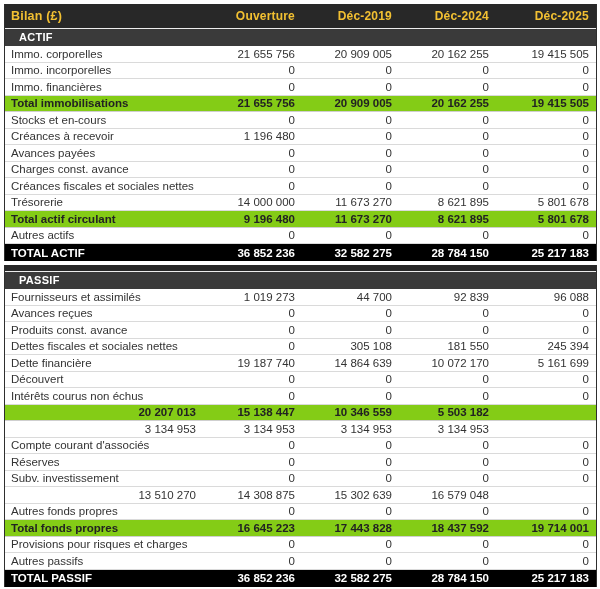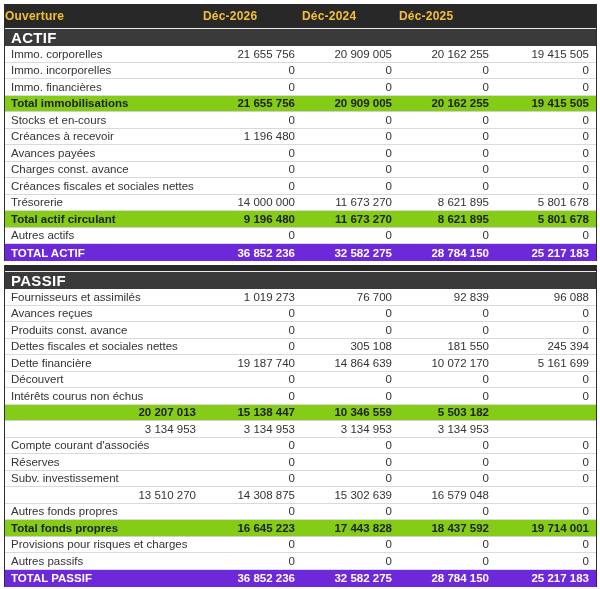--- a/index.html
+++ b/index.html
@@ -38,71 +38,73 @@
     color: #f2c032;
     font-weight: bold;
     font-size: 12.5px;
     padding-left: 6px;
     letter-spacing: 0.2px;
   }
   .main-header .colhead {
     color: #f2c032;
     font-weight: bold;
     font-size: 12px;
+    text-align: right;
     padding-right: 7px;
     letter-spacing: 0.2px;
   }
   .section-header {
     background: #3a3a3a;
     color: #ffffff;
     font-weight: bold;
-    font-size: 15px;
+    font-size: 11px;
     height: 17px;
     line-height: 17px;
-    padding-left: 6px;
+    padding-left: 14px;
     letter-spacing: 0.3px;
   }
   .row {
     height: 16.5px;
     font-size: 11.5px;
     color: #333333;
     border-bottom: 1px solid #dadada;
     background: #ffffff;
   }
   .row .label { padding-left: 6px; white-space: nowrap; overflow: hidden; }
   .row .num { text-align: right; padding-right: 7px; white-space: nowrap; }
   .row.subtotal {
     background: #84cc16;
     font-weight: bold;
     color: #222222;
     border-bottom: 1px solid #cfcfcf;
   }
   .row.grand_total {
-    background: #6d28d9;
+    background: #000000;
     color: #ffffff;
     font-weight: bold;
     border-bottom: none;
     height: 17px;
   }
   .gap { height: 4px; background: #ffffff; }
   .top-bar {
     height: 6px;
     background: #282828;
     border-bottom: 1px solid #ededed;
   }
 </style>
 </head>
 <body>
 
 <div class="page">
 
   <div class="table-block">
     <div class="grid-row main-header">
+      <div class="title">Bilan (£)</div>
       <div class="colhead">Ouverture</div>
-      <div class="colhead">Déc-2026</div>
+      <div class="colhead">Déc-2019</div>
       <div class="colhead">Déc-2024</div>
       <div class="colhead">Déc-2025</div>
     </div>
     <div class="section-header">ACTIF</div>
     <div>
         <div class="grid-row row normal">
           <div class="label">Immo. corporelles</div>
           <div class="num">21 655 756</div>
           <div class="num">20 909 005</div>
           <div class="num">20 162 255</div>
@@ -197,21 +199,21 @@
 
   <div class="gap"></div>
 
   <div class="table-block">
     <div class="top-bar"></div>
     <div class="section-header">PASSIF</div>
     <div>
         <div class="grid-row row normal">
           <div class="label">Fournisseurs et assimilés</div>
           <div class="num">1 019 273</div>
-          <div class="num">76 700</div>
+          <div class="num">44 700</div>
           <div class="num">92 839</div>
           <div class="num">96 088</div>
         </div>
         <div class="grid-row row normal">
           <div class="label">Avances reçues</div>
           <div class="num">0</div>
           <div class="num">0</div>
           <div class="num">0</div>
           <div class="num">0</div>
         </div>

